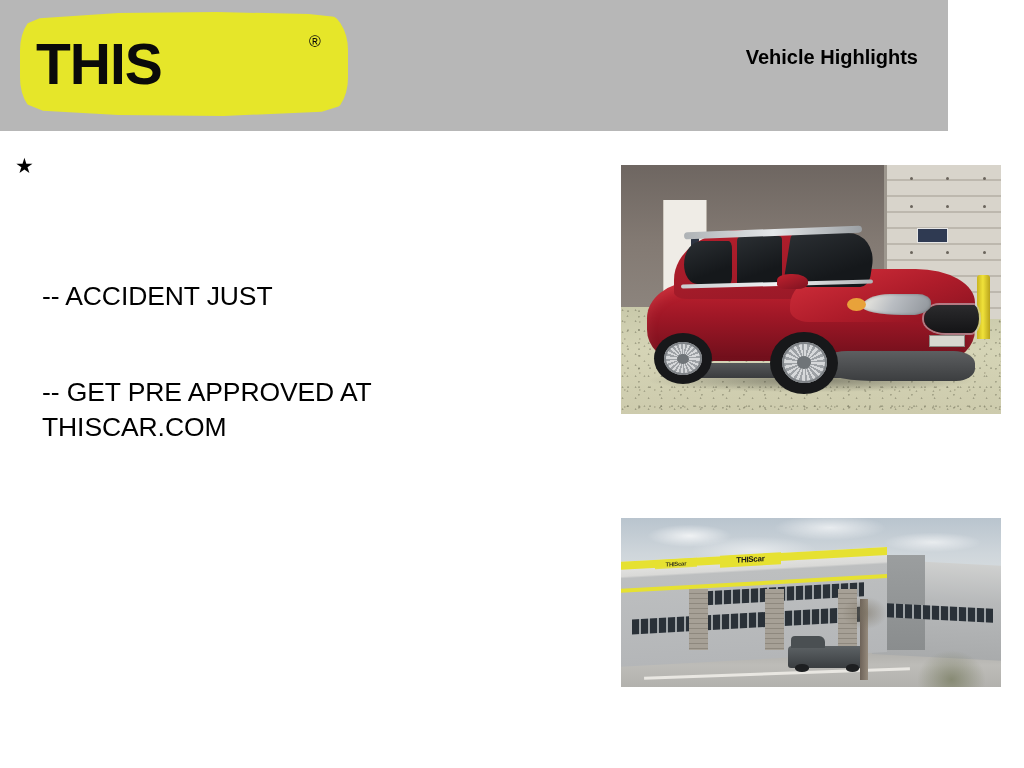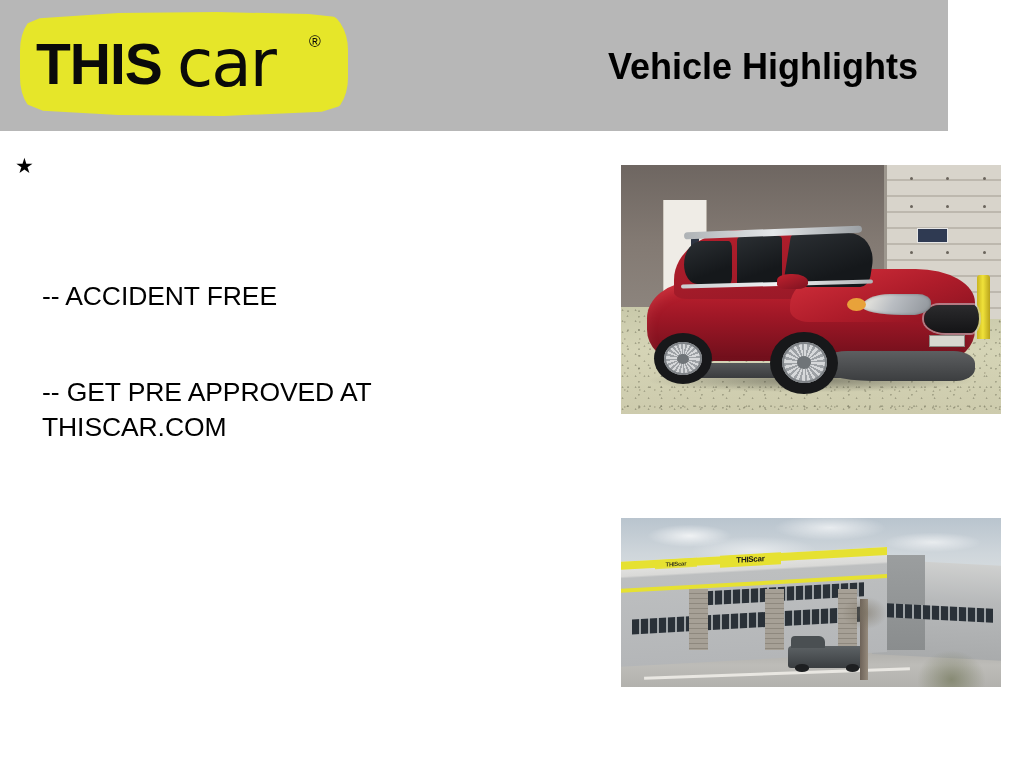--- a/index.html
+++ b/index.html
@@ -79,21 +79,21 @@
     color: #0a0a0a;
   }
 
   
   #header-title {
     position: absolute;
     right: 30px;
     top: 46px;
     font-family: "Liberation Sans", sans-serif;
     font-weight: bold;
-    font-size: 36px;
+    font-size: 20px;
     color: #000000;
     text-align: center;
     white-space: nowrap;
   }
 
   
   #highlights-list {
     position: absolute;
     left: 0;
     top: 148px;
@@ -374,36 +374,35 @@
 </style>
 </head>
 <body>
 
 <div id="header-bar">
 
   <div id="brand-logo">
     <div id="logo-banner"></div>
     <div id="logo-wordmark">
       <span class="logo-this">THIS</span>
-      <span class="logo-car">car</span>
       <span class="logo-reg">®</span>
     </div>
   </div>
 
   <div id="header-title">Vehicle Highlights</div>
 </div>
 
 <div id="highlights-list">
 
   <div class="highlight-item">
     <span class="bullet-star">★</span>
   </div>
 
   <div class="highlight-item">
-    <span>-- ACCIDENT FREE</span>
+    <span>-- ACCIDENT JUST</span>
   </div>
 
 
 
   <div class="highlight-item">
     <span>-- GET PRE APPROVED AT
 THISCAR.COM</span>
   </div>
 
 </div>

